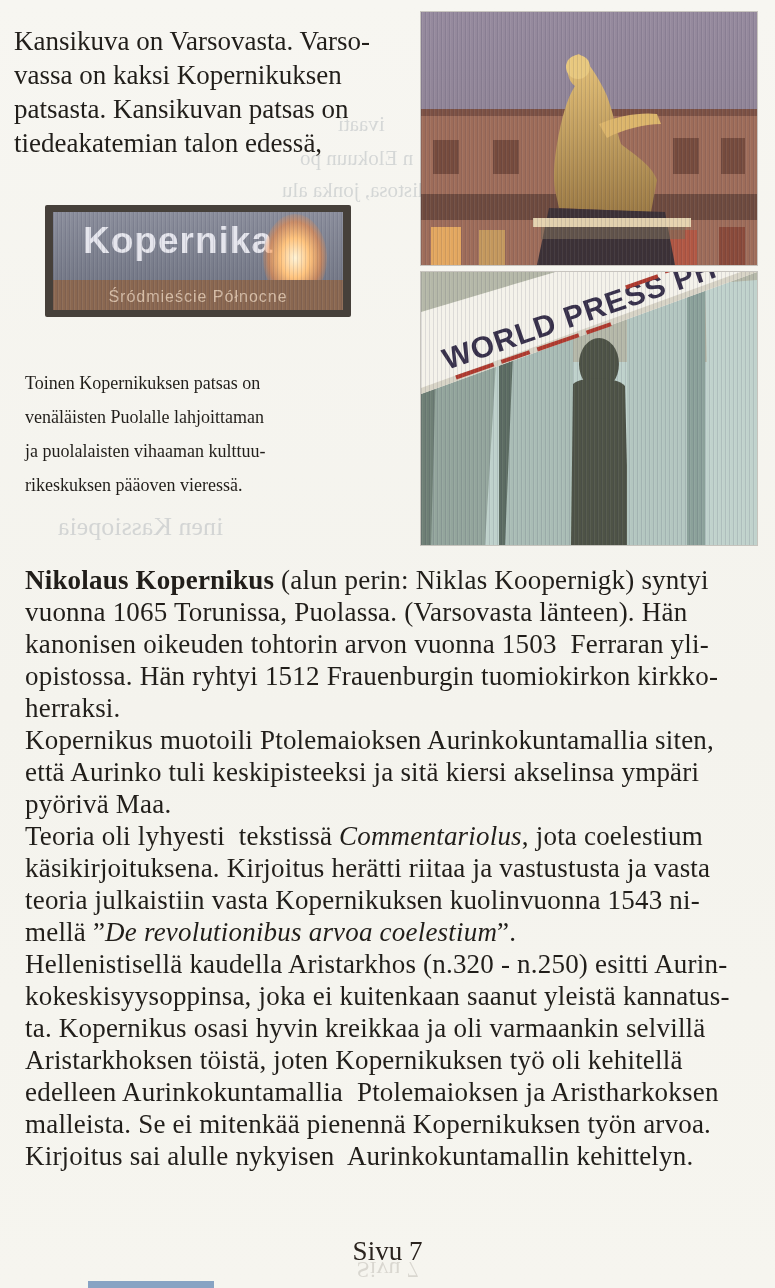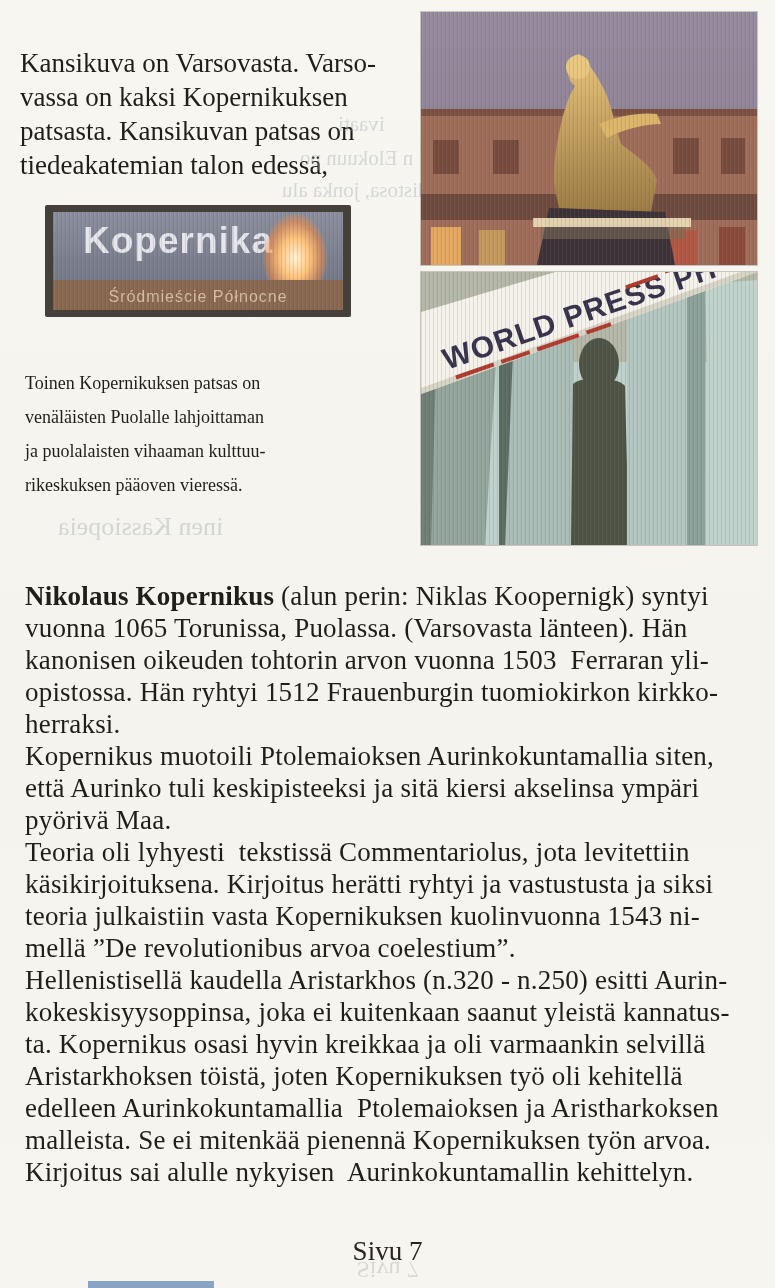--- a/index.html
+++ b/index.html
@@ -4,25 +4,25 @@
 <style>
   html,body{margin:0;padding:0;}
   body{
     width:775px;height:1288px;position:relative;overflow:hidden;
     background:linear-gradient(180deg,#f7f6f1 0%,#f4f3ed 55%,#f6f5ef 100%);
     font-family:"Liberation Serif","DejaVu Serif",serif;
     color:#211e1a;
   }
   .tline{white-space:pre;}
   .seg-b{font-weight:bold;}
-  .seg-i{}
+  .seg-i{font-style:italic;}
 
-  .caption-top{position:absolute;left:20px;top:24px;width:415px;font-size:27px;line-height:34px;margin-top:22px;}
+  .caption-top{position:absolute;left:14px;top:24px;width:415px;font-size:27px;line-height:34px;}
   .caption-mid{position:absolute;left:25px;top:366px;width:415px;font-size:18px;line-height:34px;}
-  .main-text{position:absolute;left:25px;top:580px;width:742px;font-size:27px;line-height:32px;letter-spacing:.2px;}
+  .main-text{position:absolute;left:25px;top:564px;width:742px;font-size:27px;line-height:32px;letter-spacing:.2px;}
   .footer{position:absolute;left:0;top:1236px;width:775px;text-align:center;font-size:27px;color:#2a231e;}
 
   
   .ghost{position:absolute;transform:scaleX(-1);color:#98a0a8;font-size:21px;opacity:.35;white-space:nowrap;}
   .ghost-big{font-size:26px;opacity:.4;color:#a2a8af;}
   .ghost-footer{position:absolute;left:0;top:1256px;width:775px;text-align:center;
     transform:scaleY(-1);color:#9a948c;font-size:24px;opacity:.3;}
 
   
   .sign{position:absolute;left:45px;top:205px;width:306px;height:112px;
@@ -150,22 +150,22 @@
 
 <div class="main-text">
     <div class="tline"><span class="seg-b">Nikolaus Kopernikus</span><span> (alun perin: Niklas Koopernigk) syntyi</span></div>
     <div class="tline">vuonna 1065 Torunissa, Puolassa. (Varsovasta länteen). Hän</div>
     <div class="tline">kanonisen oikeuden tohtorin arvon vuonna 1503  Ferraran yli-</div>
     <div class="tline">opistossa. Hän ryhtyi 1512 Frauenburgin tuomiokirkon kirkko-</div>
     <div class="tline">herraksi.</div>
     <div class="tline">Kopernikus muotoili Ptolemaioksen Aurinkokuntamallia siten,</div>
     <div class="tline">että Aurinko tuli keskipisteeksi ja sitä kiersi akselinsa ympäri</div>
     <div class="tline">pyörivä Maa.</div>
-    <div class="tline"><span>Teoria oli lyhyesti  tekstissä </span><span class="seg-i">Commentariolus</span><span>, jota levitettiin</span></div>
-    <div class="tline">käsikirjoituksena. Kirjoitus herätti ryhtyi ja vastustusta ja siksi</div>
+    <div class="tline"><span>Teoria oli lyhyesti  tekstissä </span><span class="seg-i">Commentariolus</span><span>, jota coelestium</span></div>
+    <div class="tline">käsikirjoituksena. Kirjoitus herätti riitaa ja vastustusta ja vasta</div>
     <div class="tline">teoria julkaistiin vasta Kopernikuksen kuolinvuonna 1543 ni-</div>
     <div class="tline"><span>mellä ”</span><span class="seg-i">De revolutionibus arvoa coelestium</span><span>”.</span></div>
     <div class="tline">Hellenistisellä kaudella Aristarkhos (n.320 - n.250) esitti Aurin-</div>
     <div class="tline">kokeskisyysoppinsa, joka ei kuitenkaan saanut yleistä kannatus-</div>
     <div class="tline">ta. Kopernikus osasi hyvin kreikkaa ja oli varmaankin selvillä</div>
     <div class="tline">Aristarkhoksen töistä, joten Kopernikuksen työ oli kehitellä</div>
     <div class="tline">edelleen Aurinkokuntamallia  Ptolemaioksen ja Aristharkoksen</div>
     <div class="tline">malleista. Se ei mitenkää pienennä Kopernikuksen työn arvoa.</div>
     <div class="tline">Kirjoitus sai alulle nykyisen  Aurinkokuntamallin kehittelyn.</div>
   </div>

